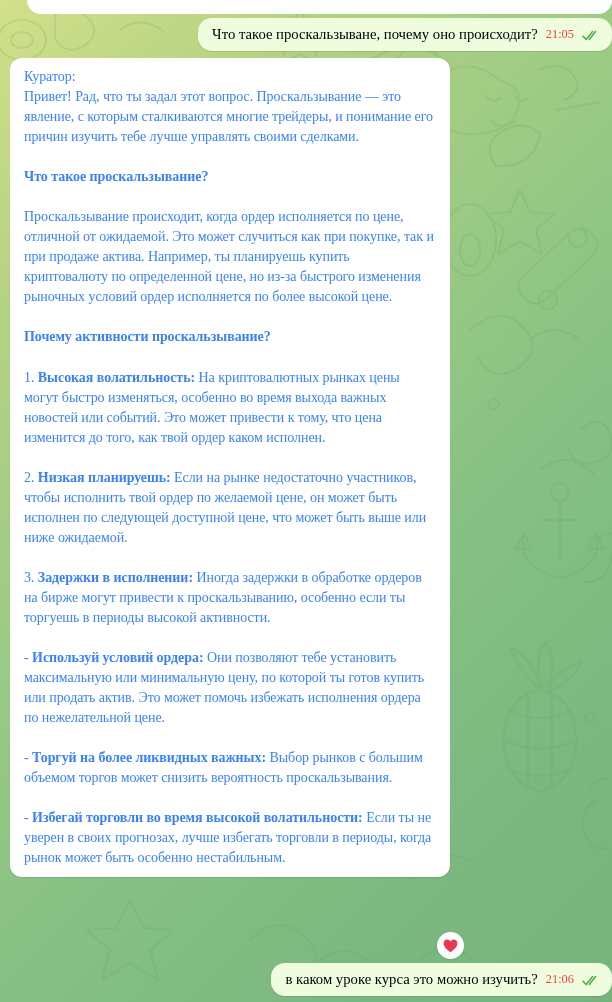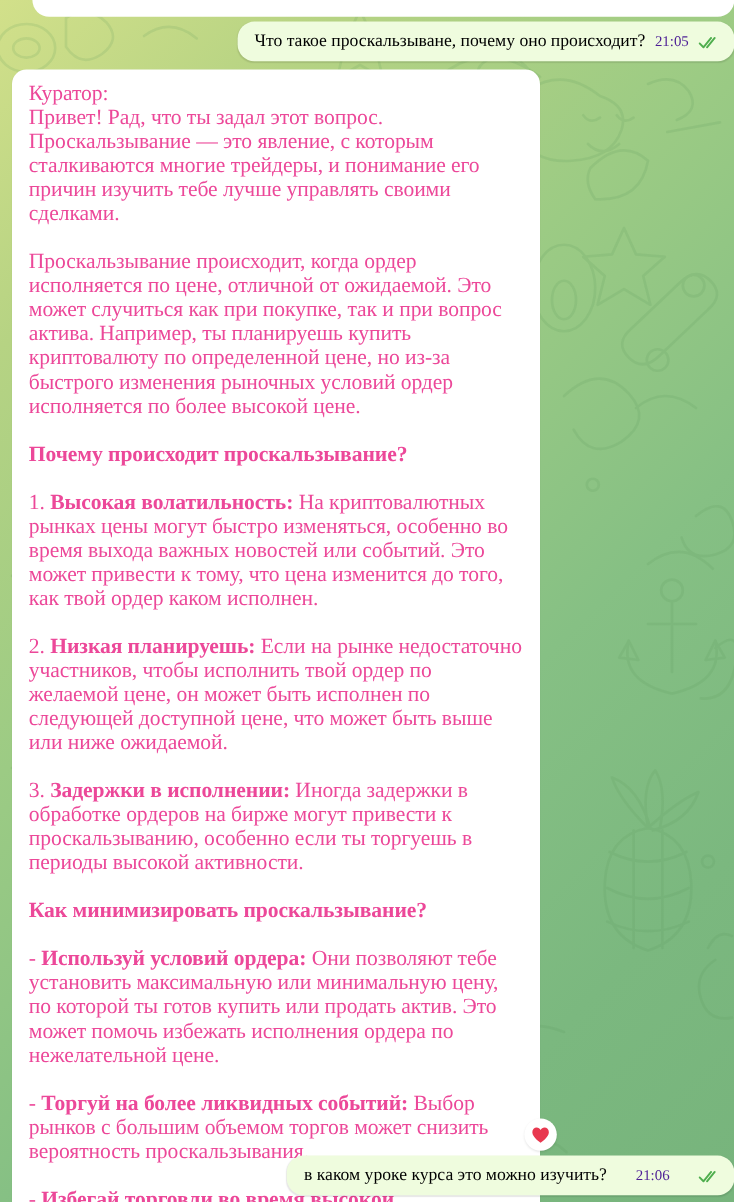--- a/index.html
+++ b/index.html
@@ -100,47 +100,47 @@
     width: 440px;
   }
   #bubble-answer {
     width: 440px;
     padding: 9px 14px 9px 14px;
     border-radius: 12px;
     border-bottom-left-radius: 12px;
   }
   #bubble-answer p {
     margin: 0;
-    font-size: 18px;
+    font-size: 14px;
     line-height: 20.05px;
-    color: #ec4899;
+    color: #3b82f6;
     letter-spacing: -0.06px;
   }
   #bubble-answer p.gap { margin-top: 20px; }
   #bubble-answer p b { font-weight: bold; text-align: center; }
   #bubble-answer p.hdr { font-weight: bold; }
 
   
   #row-q2 {
     position: absolute;
     left: 0; right: 10px;
     top: 963px;
   }
   #bubble-q2 {
     display: flex;
     align-items: flex-end;
-    gap: 24px;
+    gap: 8px;
     padding: 9px 12px 9px 14px;
     line-height: 1;
   }
   #bubble-q2 .msg-text { font-size: 14.7px; }
 
   .time {
     font-size: 12.4px;
-    color: #4c1d95;
+    color: #ef4444;
     white-space: nowrap;
     line-height: 1;
     position: relative;
     top: -1px;
   }
 
   .ticks {
     width: 18px; height: 11px;
     display: inline-block;
     position: relative;
@@ -266,45 +266,45 @@
     </div>
 
     <div id="row-answer" class="row in">
       <div id="bubble-answer" class="bubble in">
 
         <p>
           <span>Куратор:</span><br>
           <span>Привет! Рад, что ты задал этот вопрос. Проскальзывание — это явление, с которым сталкиваются многие трейдеры, и понимание его причин изучить тебе лучше управлять своими сделками.</span>
         </p>
 
-
-        <p class="gap">Проскальзывание происходит, когда ордер исполняется по цене, отличной от ожидаемой. Это может случиться как при покупке, так и при вопрос актива. Например, ты планируешь купить криптовалюту по определенной цене, но из-за быстрого изменения рыночных условий ордер исполняется по более высокой цене.</p>
-
-        <p class="gap hdr">Почему происходит проскальзывание?</p>
+        <p class="gap hdr">Что такое проскальзывание?</p>
+
+        <p class="gap">Проскальзывание происходит, когда ордер исполняется по цене, отличной от ожидаемой. Это может случиться как при покупке, так и при продаже актива. Например, ты планируешь купить криптовалюту по определенной цене, но из-за быстрого изменения рыночных условий ордер исполняется по более высокой цене.</p>
+
+        <p class="gap hdr">Почему активности проскальзывание?</p>
 
         <p class="gap">
           <span>1. </span><b>Высокая волатильность:</b><span> На криптовалютных рынках цены могут быстро изменяться, особенно во время выхода важных новостей или событий. Это может привести к тому, что цена изменится до того, как твой ордер каком исполнен.</span>
         </p>
 
         <p class="gap">
           <span>2. </span><b>Низкая планируешь:</b><span> Если на рынке недостаточно участников, чтобы исполнить твой ордер по желаемой цене, он может быть исполнен по следующей доступной цене, что может быть выше или ниже ожидаемой.</span>
         </p>
 
         <p class="gap">
           <span>3. </span><b>Задержки в исполнении:</b><span> Иногда задержки в обработке ордеров на бирже могут привести к проскальзыванию, особенно если ты торгуешь в периоды высокой активности.</span>
         </p>
 
-        <p class="gap hdr">Как минимизировать проскальзывание?</p>
 
         <p class="gap">
           <span>- </span><b>Используй условий ордера:</b><span> Они позволяют тебе установить максимальную или минимальную цену, по которой ты готов купить или продать актив. Это может помочь избежать исполнения ордера по нежелательной цене.</span>
         </p>
 
         <p class="gap">
-          <span>- </span><b>Торгуй на более ликвидных событий:</b><span> Выбор рынков с большим объемом торгов может снизить вероятность проскальзывания.</span>
+          <span>- </span><b>Торгуй на более ликвидных важных:</b><span> Выбор рынков с большим объемом торгов может снизить вероятность проскальзывания.</span>
         </p>
 
         <p class="gap">
           <span>- </span><b>Избегай торговли во время высокой волатильности:</b><span> Если ты не уверен в своих прогнозах, лучше избегать торговли в периоды, когда рынок может быть особенно нестабильным.</span>
         </p>
 
       </div>
     </div>
 
     <div id="reaction-heart">

